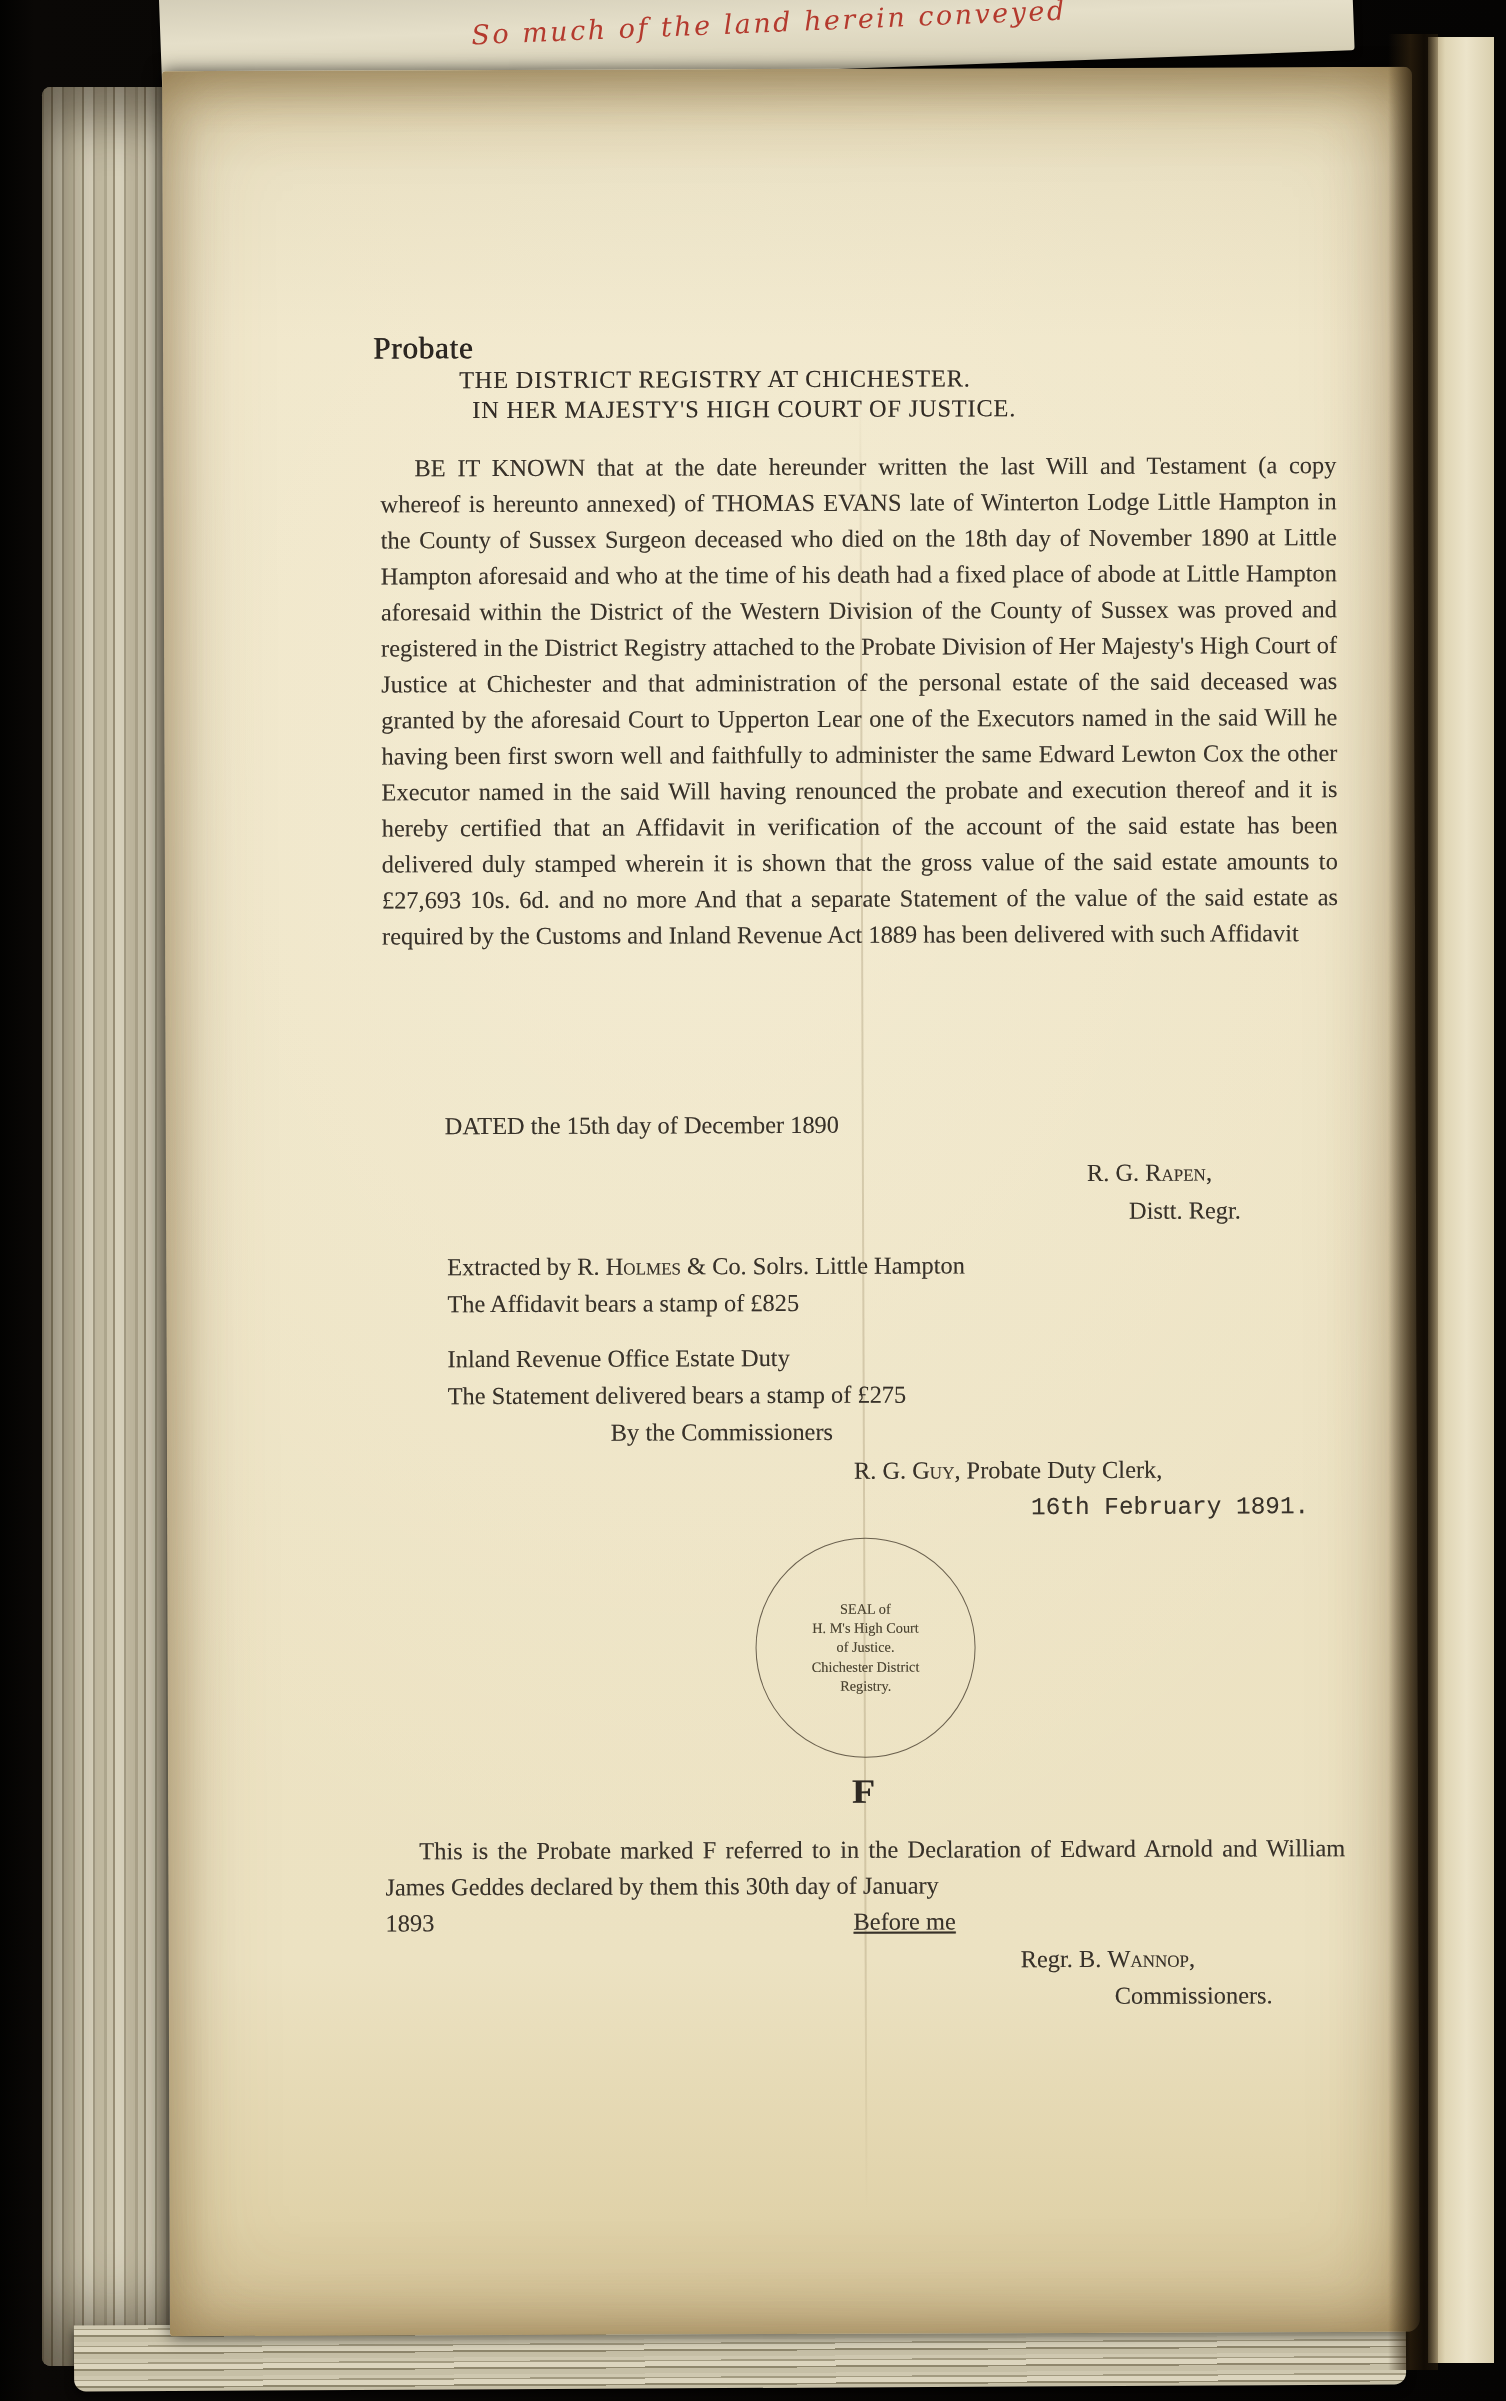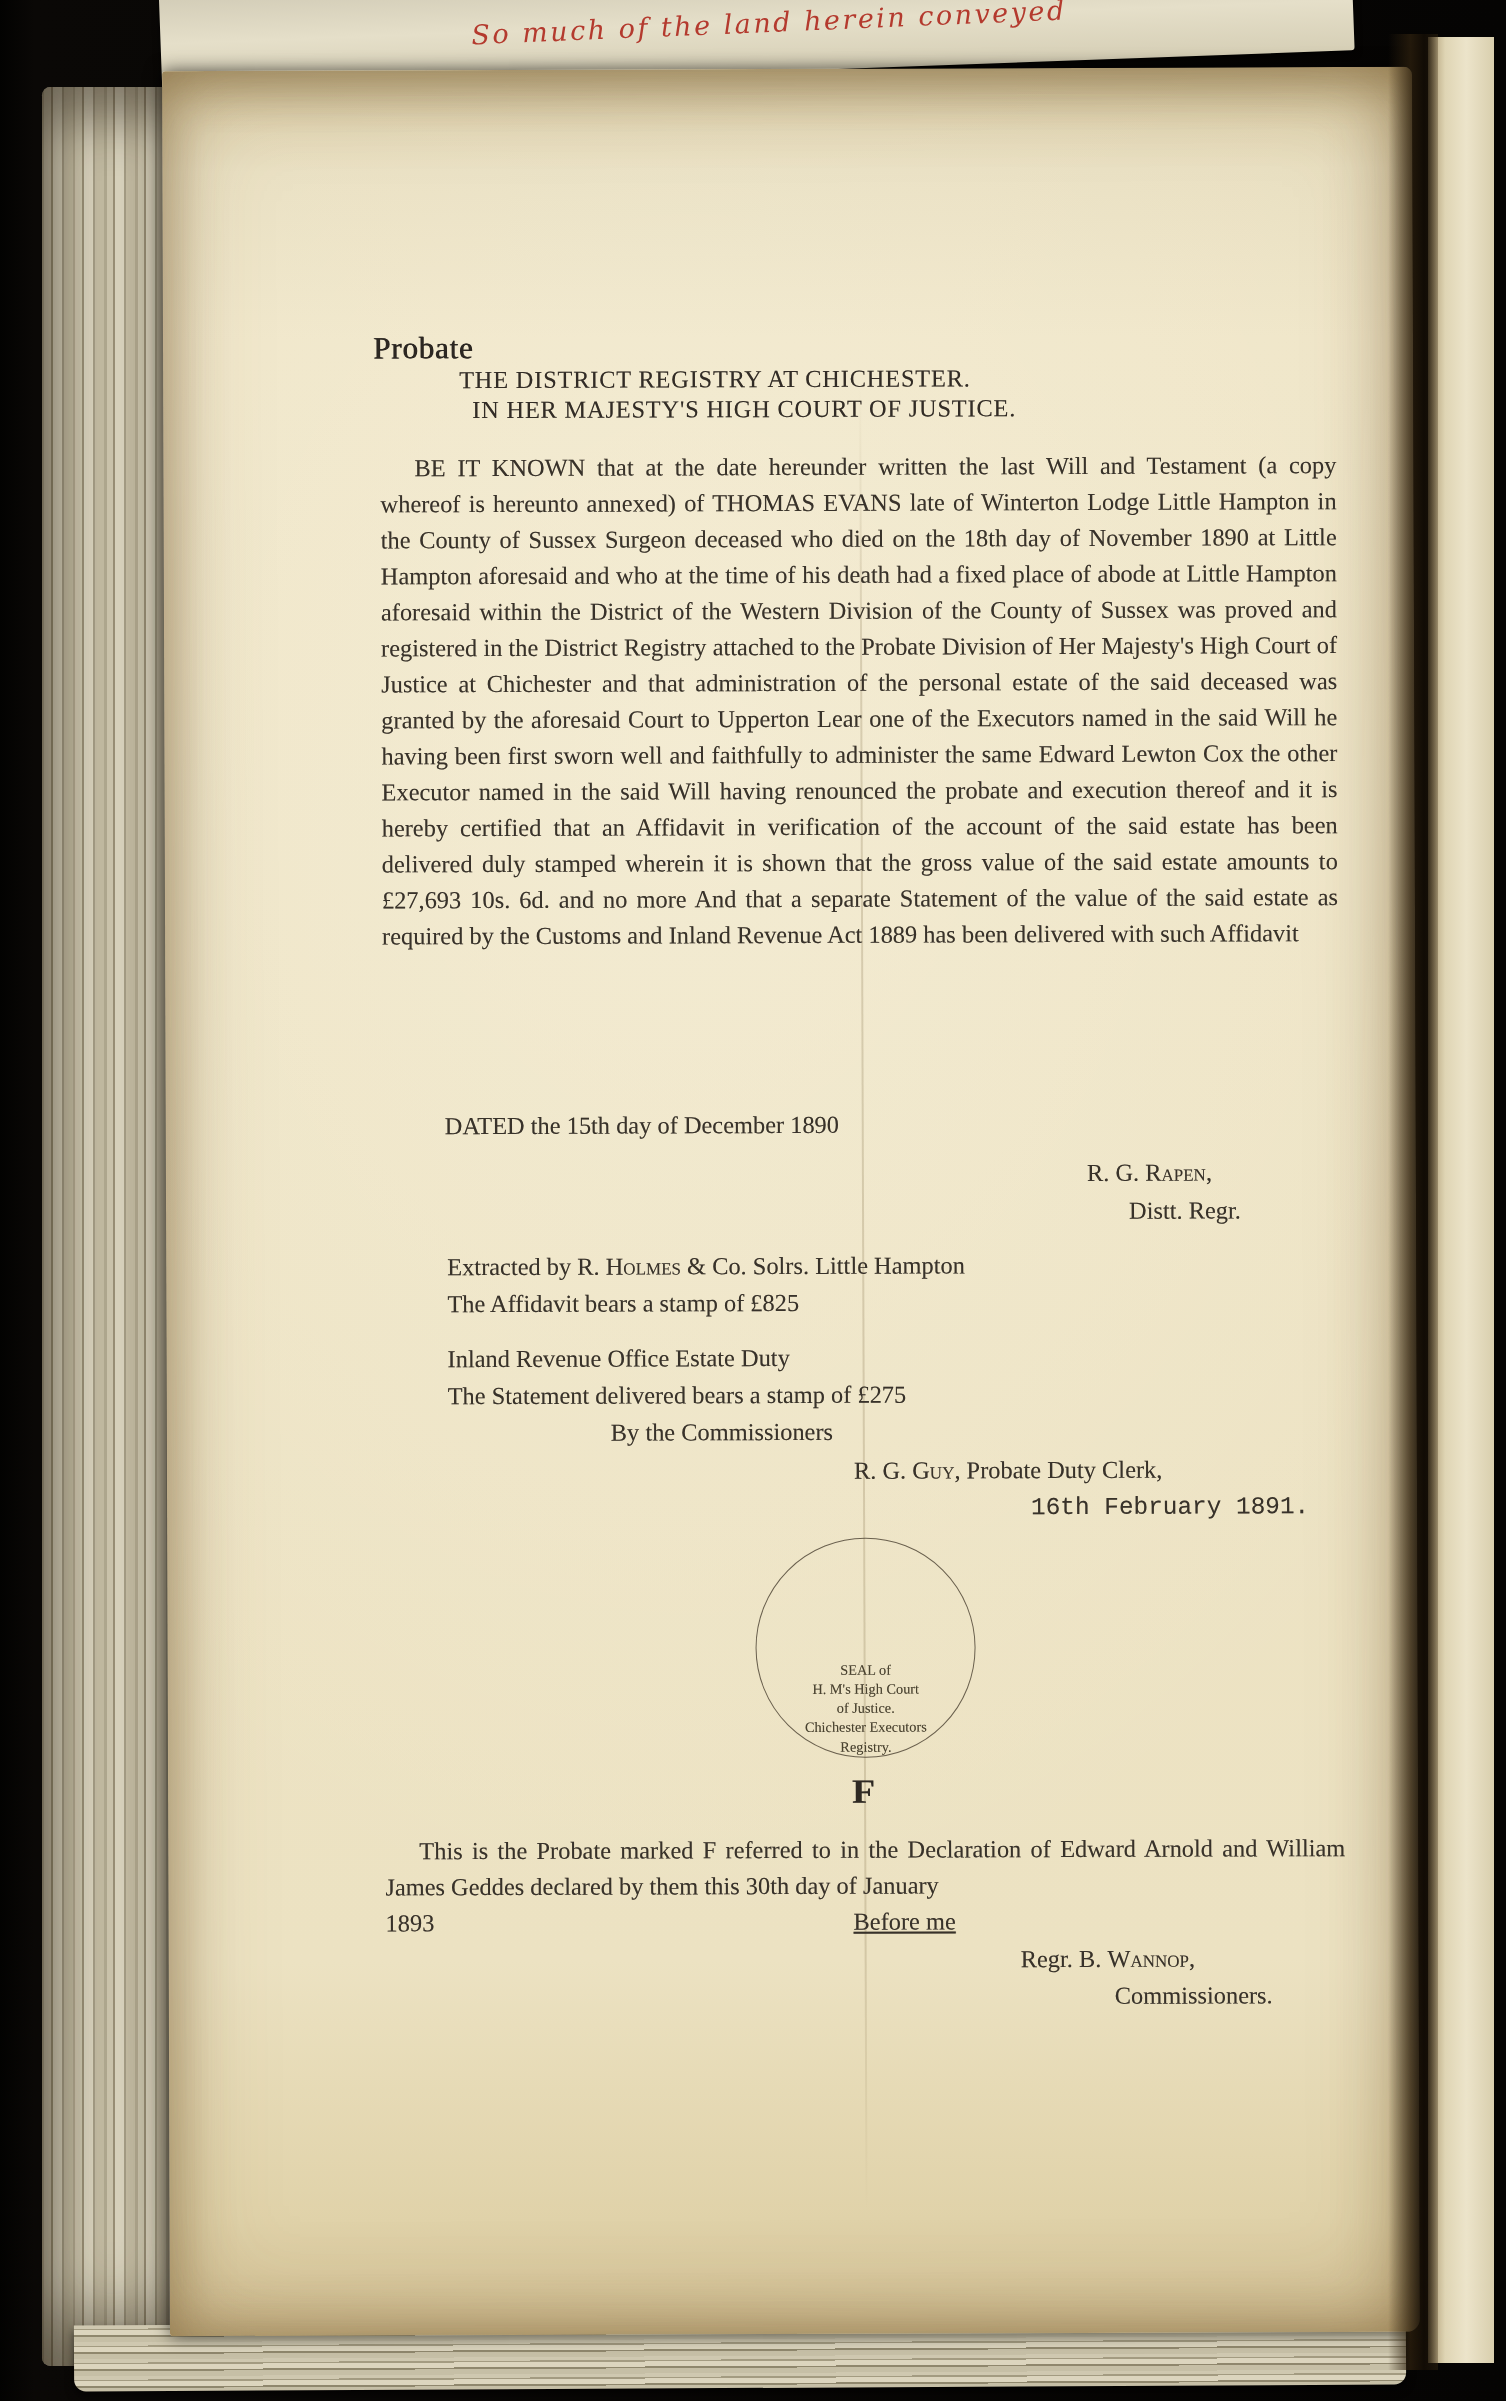--- a/index.html
+++ b/index.html
@@ -93,21 +93,21 @@
   .extracted-2 { position:absolute; left:281px; top:1220px; }
   .inland-1 { position:absolute; left:281px; top:1275px; }
   .inland-2 { position:absolute; left:281px; top:1312px; }
   .inland-3 { position:absolute; left:444px; top:1349px; }
   .clerk-line { position:absolute; left:687px; top:1388px; }
   .clerk-date { position:absolute; left:864px; top:1426px;font-family:Liberation Mono, monospace; }
   .sc { font-variant:small-caps; }
   .seal {
     position:absolute; left:588px; top:1469px; width:218px; height:218px;
     border:1.7px solid rgba(72,63,48,.8); border-radius:50%;
-    display:flex; flex-direction:column; align-items:center; justify-content:flex-end;
+    display:flex; flex-direction:column; align-items:center; justify-content:center;
     text-align:center; color:#49422f;
   }
   .seal div { font-size:14.3px; line-height:19.3px; }
   .exhibit {
     position:absolute; left:684px; top:1704px;
     font-size:34px; font-weight:bold; letter-spacing:1.7px; color:#2e2923;
     transform:scaleX(1.12); transform-origin:left;
   }
   .declaration {
     position:absolute; left:217px; top:1763px; width:960px;
@@ -151,21 +151,21 @@
     <div class="inland-1">Inland Revenue Office Estate Duty</div>
     <div class="inland-2">The Statement delivered bears a stamp of £275</div>
     <div class="inland-3">By the Commissioners</div>
     <div class="clerk-line"><span>R. G. </span><span class="sc">Guy</span><span>, Probate Duty Clerk,</span></div>
     <div class="clerk-date">16th February 1891.</div>
 
     <div class="seal">
       <div>SEAL of</div>
       <div>H. M's High Court</div>
       <div>of Justice.</div>
-      <div>Chichester Executors</div>
+      <div>Chichester District</div>
       <div>Registry.</div>
     </div>
 
     <div class="exhibit">F</div>
 
     <div class="declaration">
       <span>This is the Probate marked F referred to in the Declaration of Edward Arnold and William James Geddes declared by them this 30th day of January</span>
       <div class="decl-row">
         <span class="decl-year">1893</span>
         <span class="decl-before">Before me</span>

